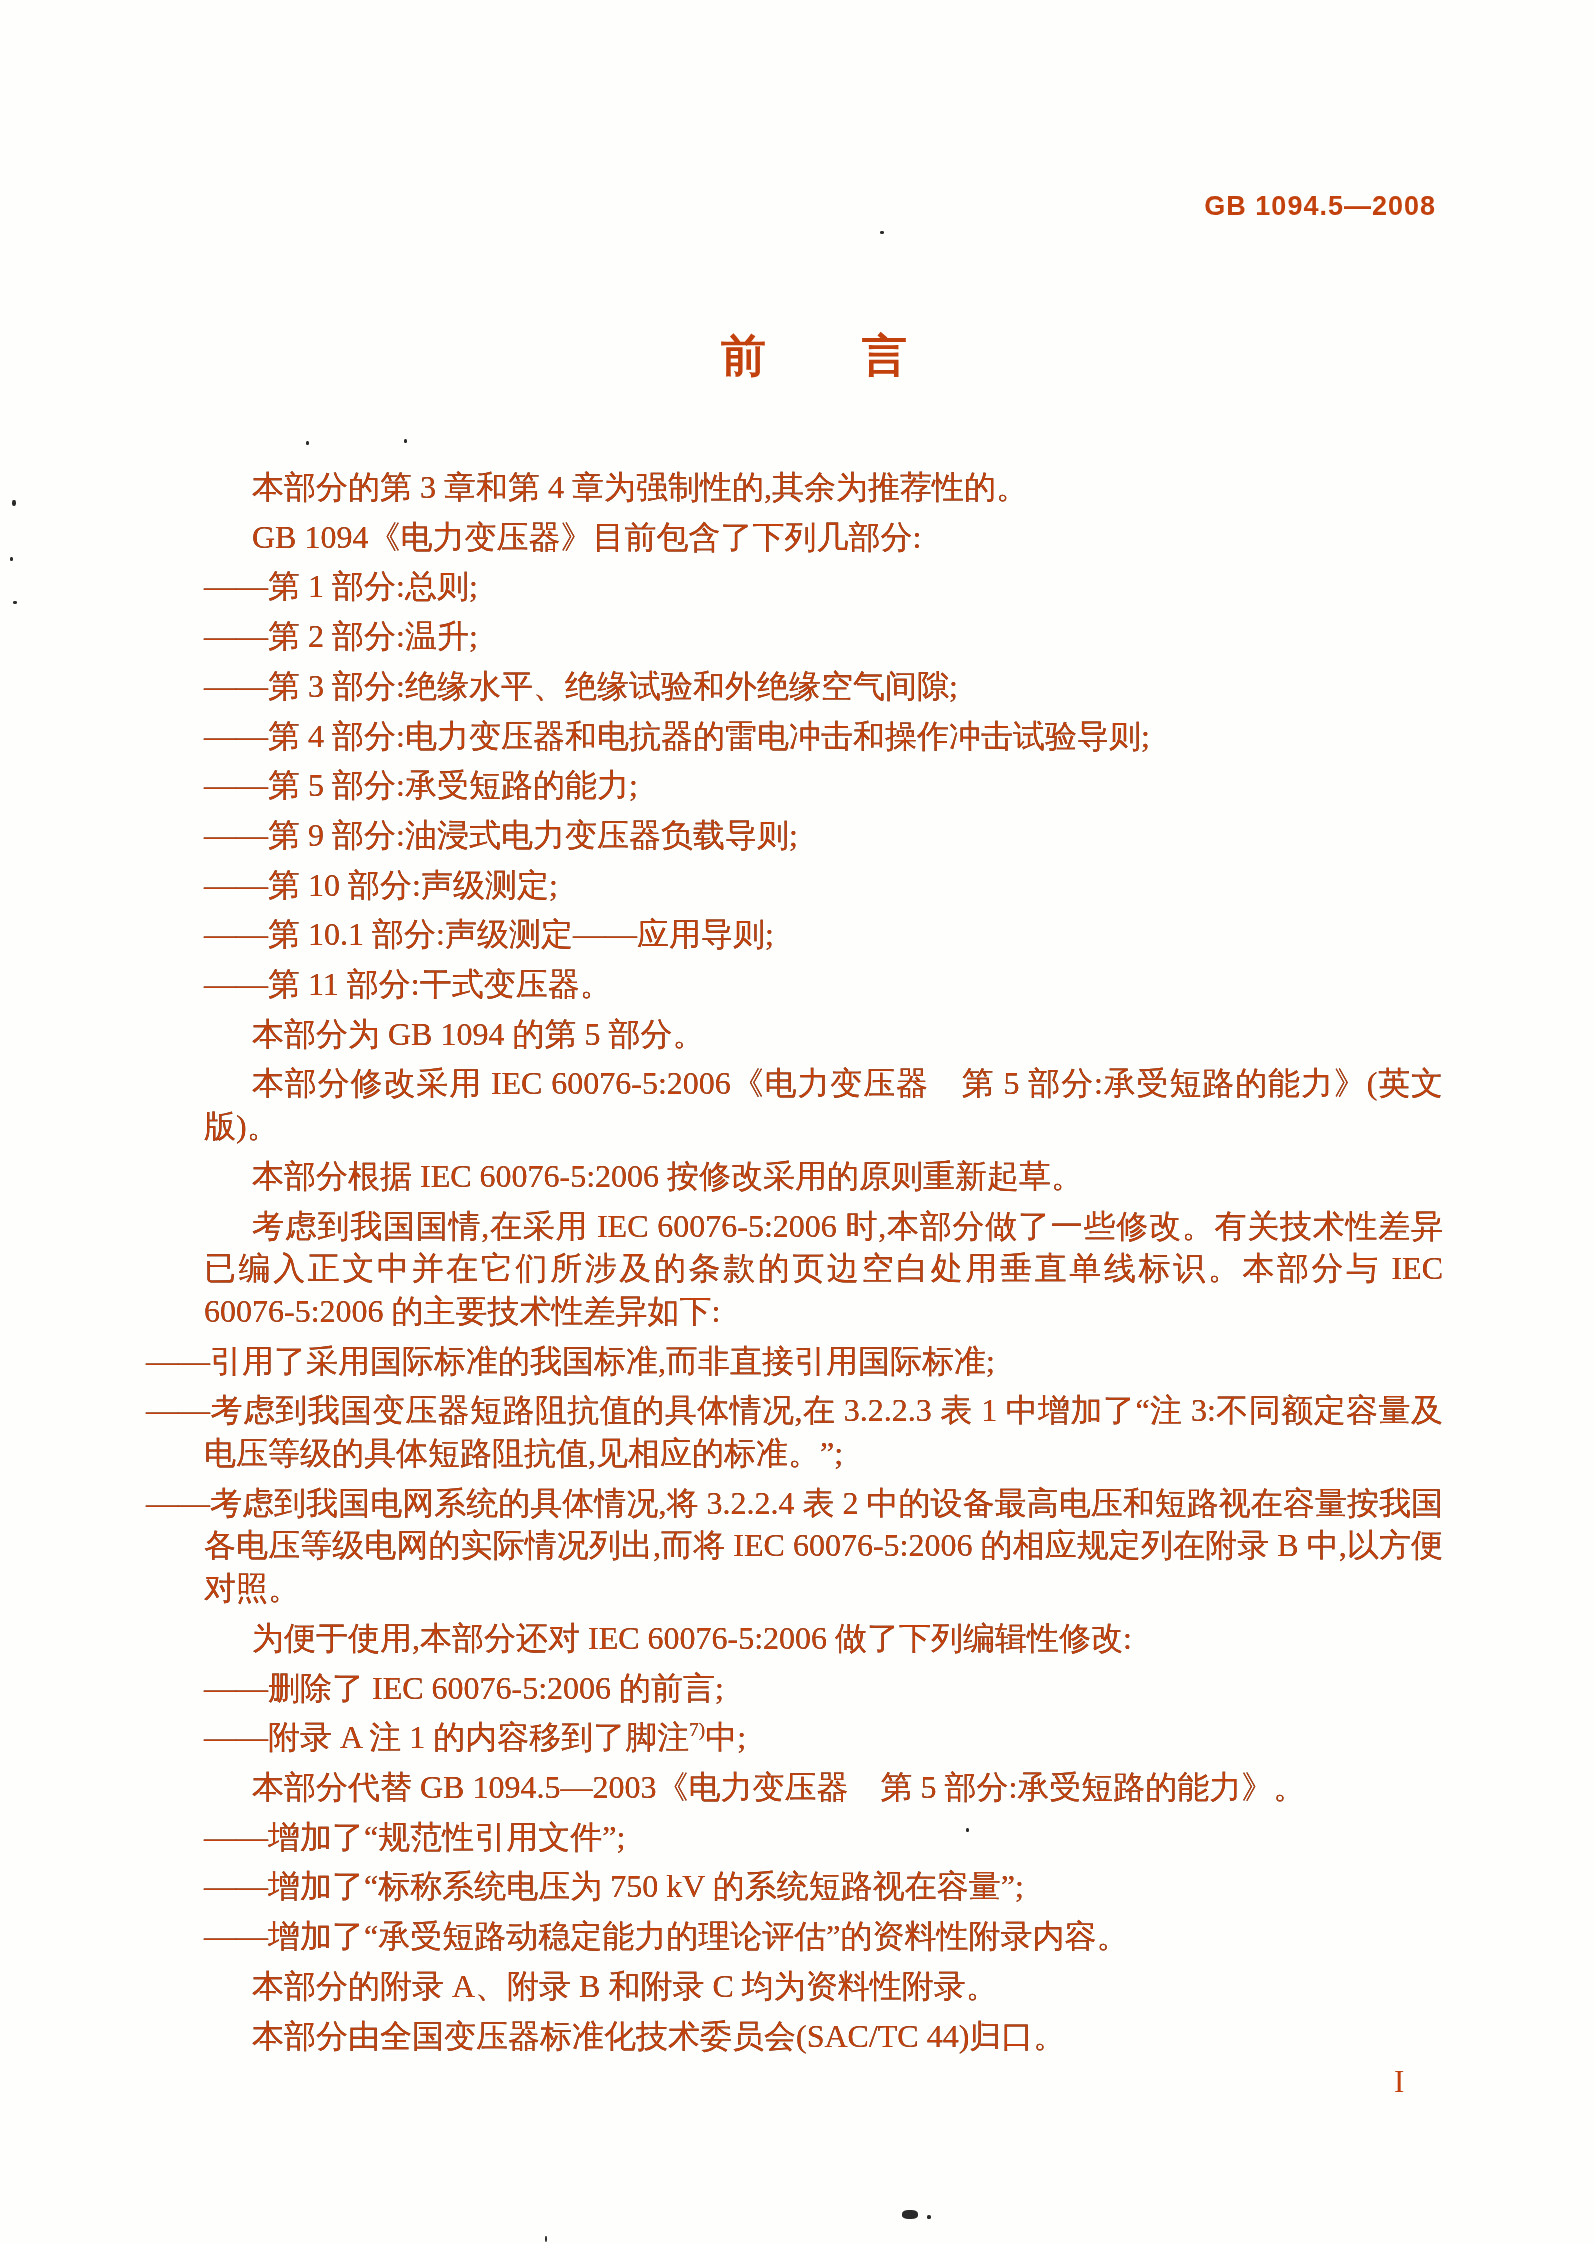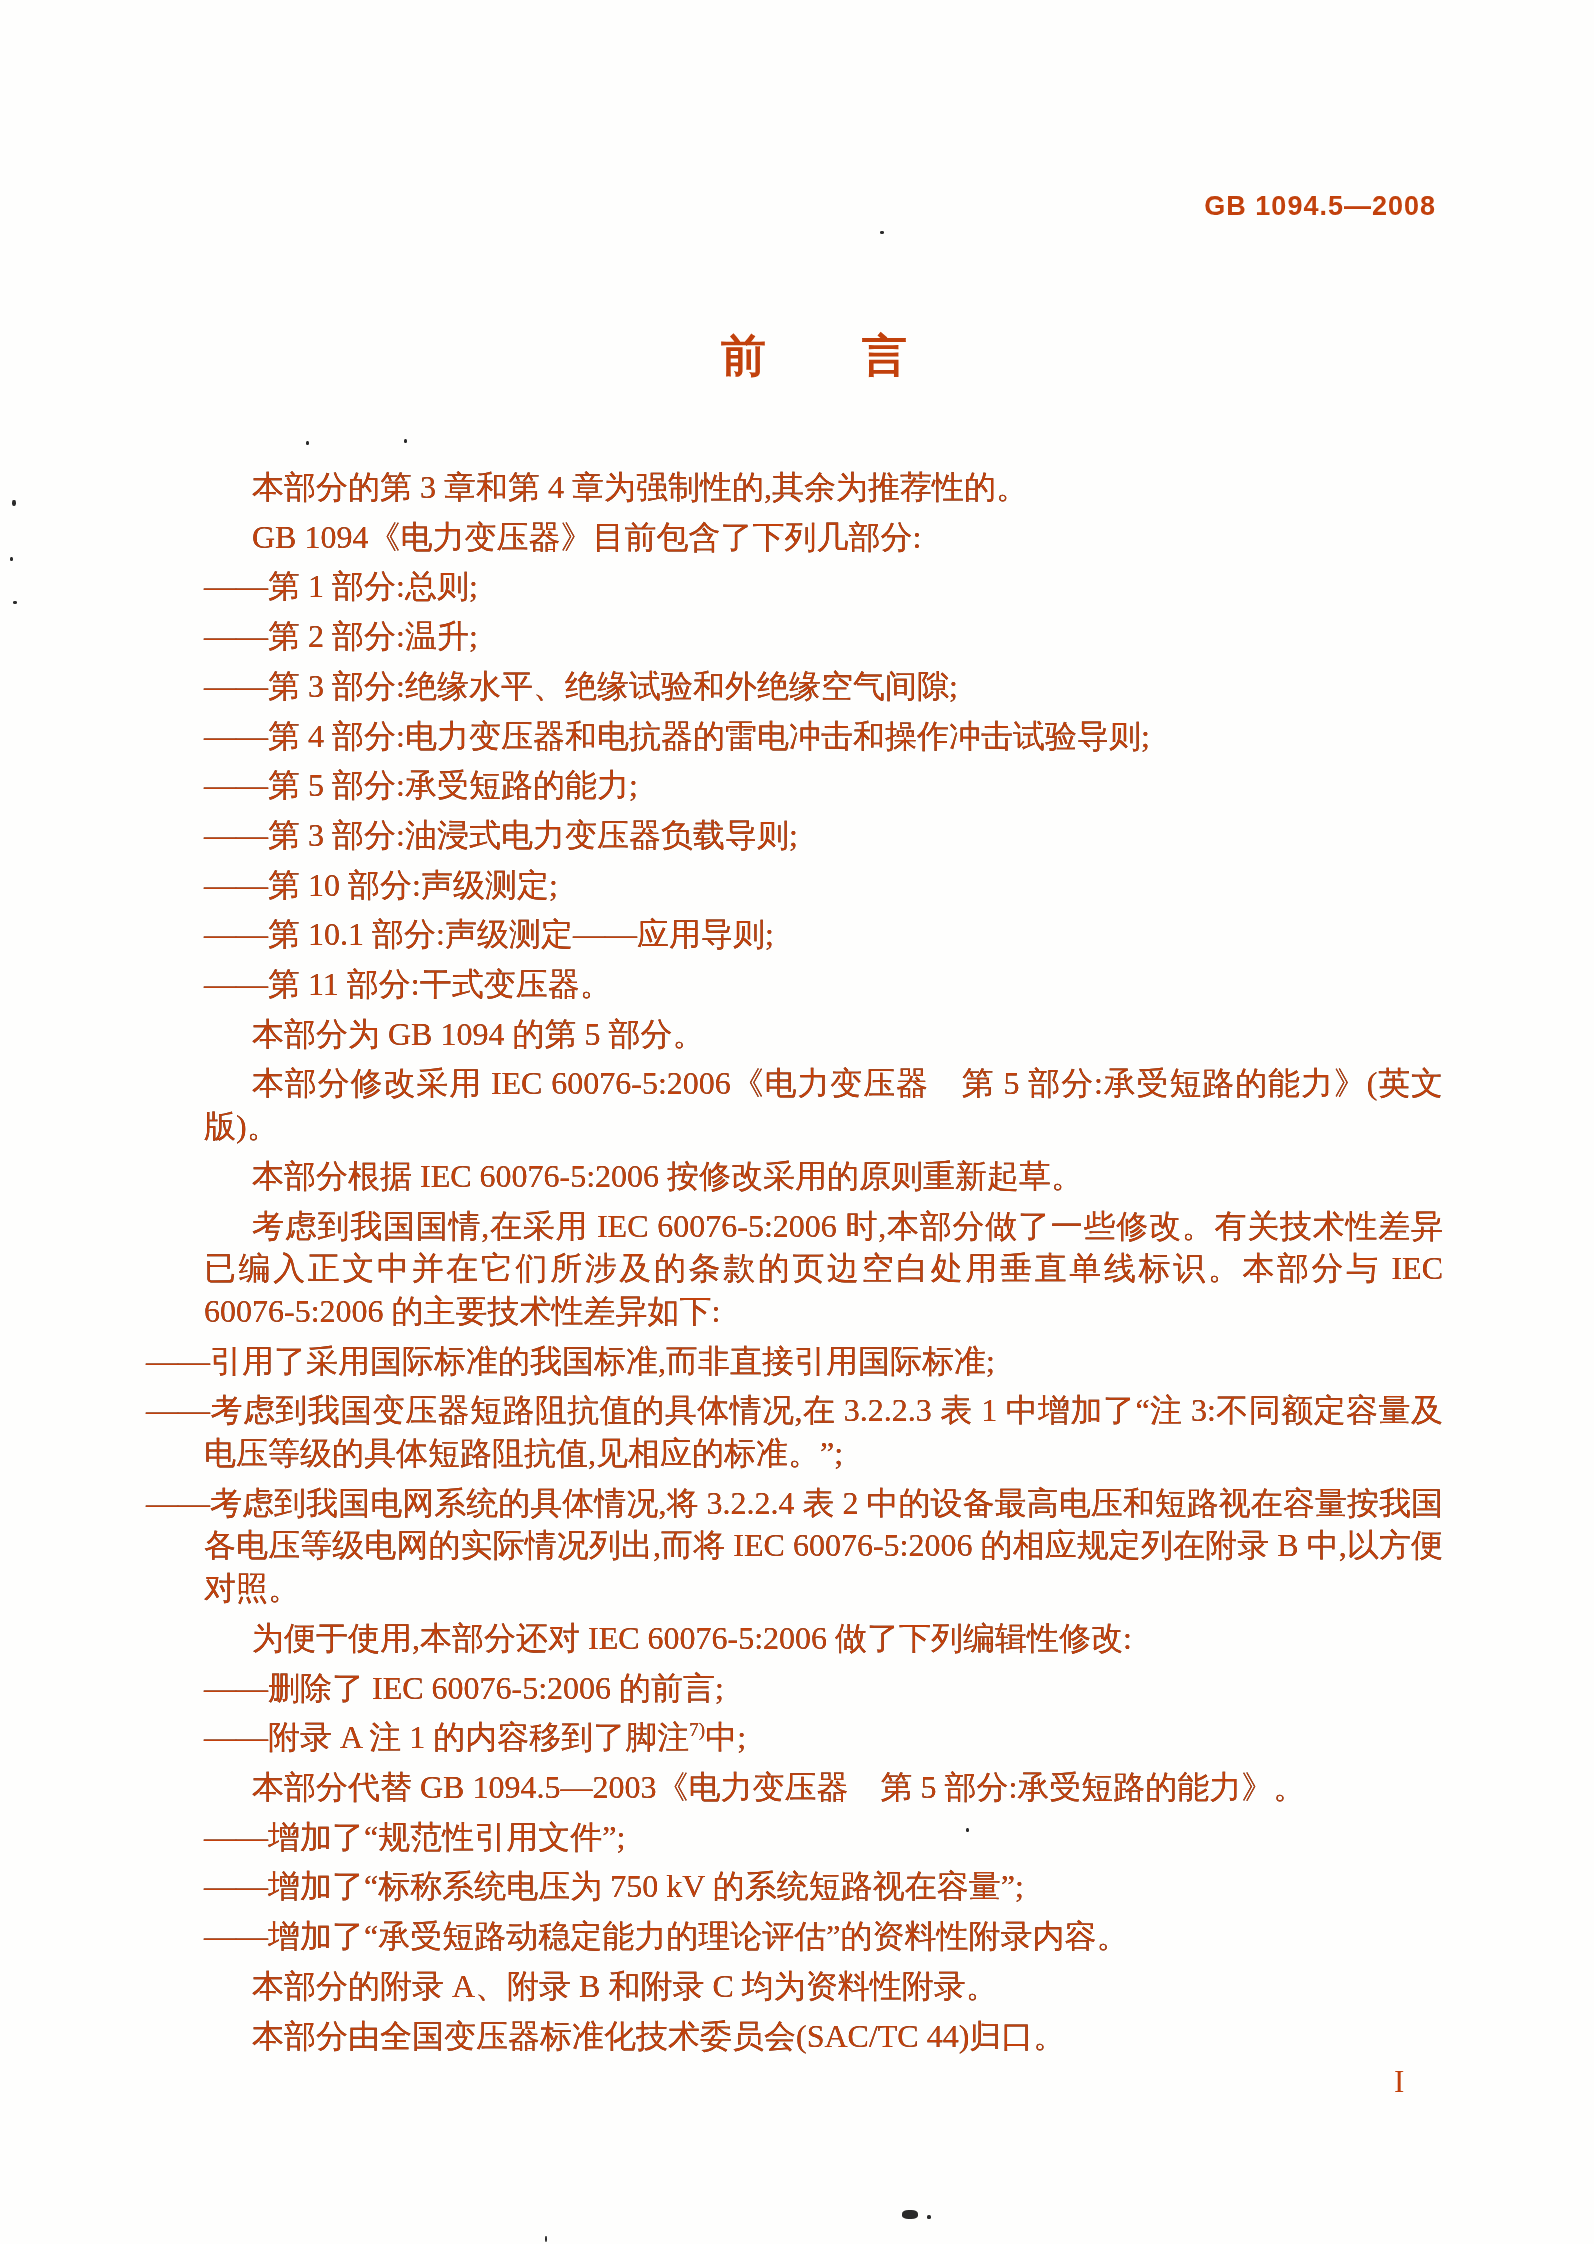--- a/index.html
+++ b/index.html
@@ -62,21 +62,21 @@
   <div class="doc-title">前　　言</div>
 
   <div class="body-block">
     <p class="para">本部分的第 3 章和第 4 章为强制性的,其余为推荐性的。</p>
     <p class="para">GB 1094《电力变压器》目前包含了下列几部分:</p>
     <p class="item">——第 1 部分:总则;</p>
     <p class="item">——第 2 部分:温升;</p>
     <p class="item">——第 3 部分:绝缘水平、绝缘试验和外绝缘空气间隙;</p>
     <p class="item">——第 4 部分:电力变压器和电抗器的雷电冲击和操作冲击试验导则;</p>
     <p class="item">——第 5 部分:承受短路的能力;</p>
-    <p class="item">——第 3 部分:油浸式电力变压器负载导则;</p>
+    <p class="item">——第 9 部分:油浸式电力变压器负载导则;</p>
     <p class="item">——第 10 部分:声级测定;</p>
     <p class="item">——第 10.1 部分:声级测定——应用导则;</p>
     <p class="item">——第 11 部分:干式变压器。</p>
     <p class="para">本部分为 GB 1094 的第 5 部分。</p>
     <p class="para">本部分修改采用 IEC 60076-5:2006《电力变压器　第 5 部分:承受短路的能力》(英文版)。</p>
     <p class="para">本部分根据 IEC 60076-5:2006 按修改采用的原则重新起草。</p>
     <p class="para">考虑到我国国情,在采用 IEC 60076-5:2006 时,本部分做了一些修改。有关技术性差异已编入正文中并在它们所涉及的条款的页边空白处用垂直单线标识。本部分与 IEC 60076-5:2006 的主要技术性差异如下:</p>
     <p class="subitem">——引用了采用国际标准的我国标准,而非直接引用国际标准;</p>
     <p class="subitem">——考虑到我国变压器短路阻抗值的具体情况,在 3.2.2.3 表 1 中增加了“注 3:不同额定容量及电压等级的具体短路阻抗值,见相应的标准。”;</p>
     <p class="subitem">——考虑到我国电网系统的具体情况,将 3.2.2.4 表 2 中的设备最高电压和短路视在容量按我国各电压等级电网的实际情况列出,而将 IEC 60076-5:2006 的相应规定列在附录 B 中,以方便对照。</p>

